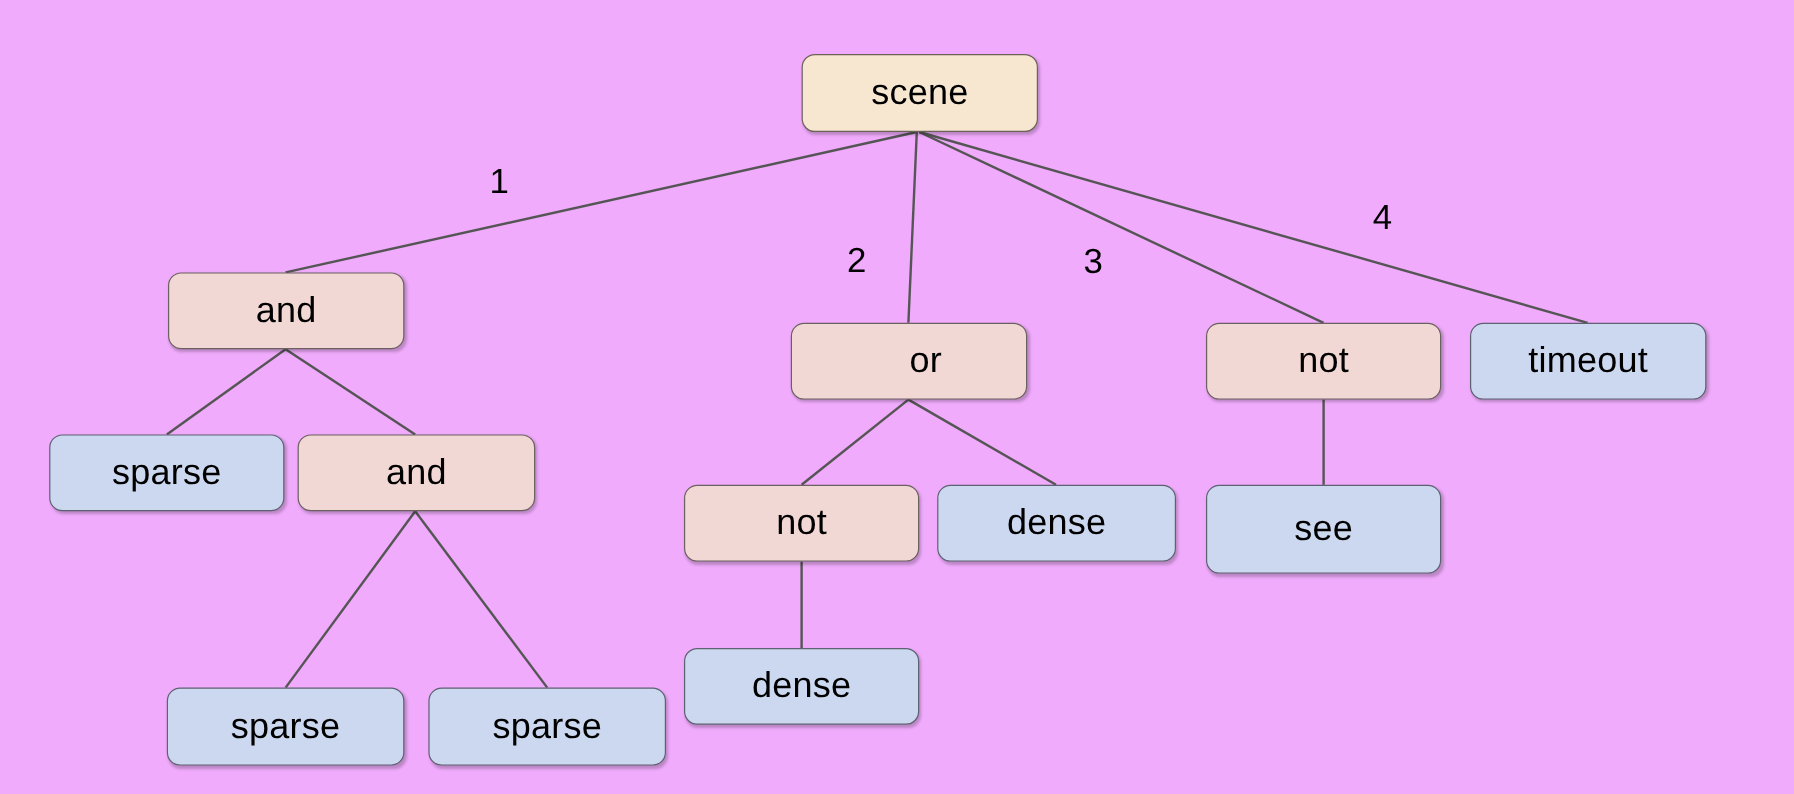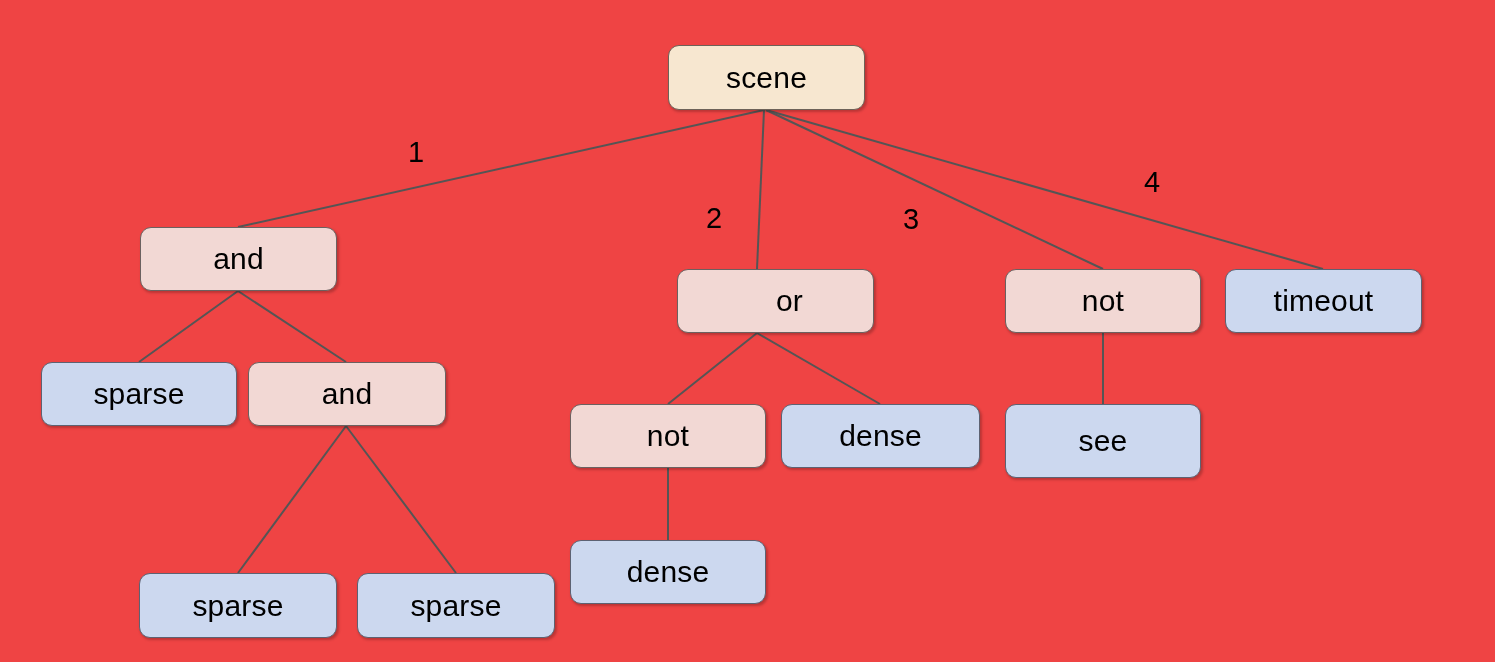--- a/index.html
+++ b/index.html
@@ -4,21 +4,21 @@
 <style>
   html, body {
     margin: 0;
     padding: 0;
     background: #ffffff;
   }
   #canvas {
     position: relative;
     width: 1495px;
     height: 662px;
-    background: #ef4444;
+    background: #f0abfc;
     font-family: "Liberation Sans", sans-serif;
     overflow: hidden;
   }
   #edge-layer {
     position: absolute;
     left: 0;
     top: 0;
     width: 1495px;
     height: 662px;
     pointer-events: none;
@@ -77,21 +77,21 @@
       <line x1="668" y1="468" x2="668" y2="540" stroke="#555555" stroke-width="2"></line>
       <line x1="1103" y1="333" x2="1103" y2="404" stroke="#555555" stroke-width="2"></line>
     </svg>
   <div id="node-layer">
       <div class="node kind-root" style="left: 668px; top: 45px; width: 197px; height: 65px;">
         <span>scene</span>
       </div>
       <div class="node kind-op" style="left: 140px; top: 227px; width: 197px; height: 64px;">
         <span>and</span>
       </div>
-      <div class="node kind-op" style="left: 677px; top: 269px; width: 197px; height: 64px; padding-left: 28px;">
+      <div class="node kind-op" style="left: 659px; top: 269px; width: 197px; height: 64px; padding-left: 28px;">
         <span>or</span>
       </div>
       <div class="node kind-op" style="left: 1005px; top: 269px; width: 196px; height: 64px;">
         <span>not</span>
       </div>
       <div class="node kind-leaf" style="left: 1225px; top: 269px; width: 197px; height: 64px;">
         <span>timeout</span>
       </div>
       <div class="node kind-leaf" style="left: 41px; top: 362px; width: 196px; height: 64px;">
         <span>sparse</span>

